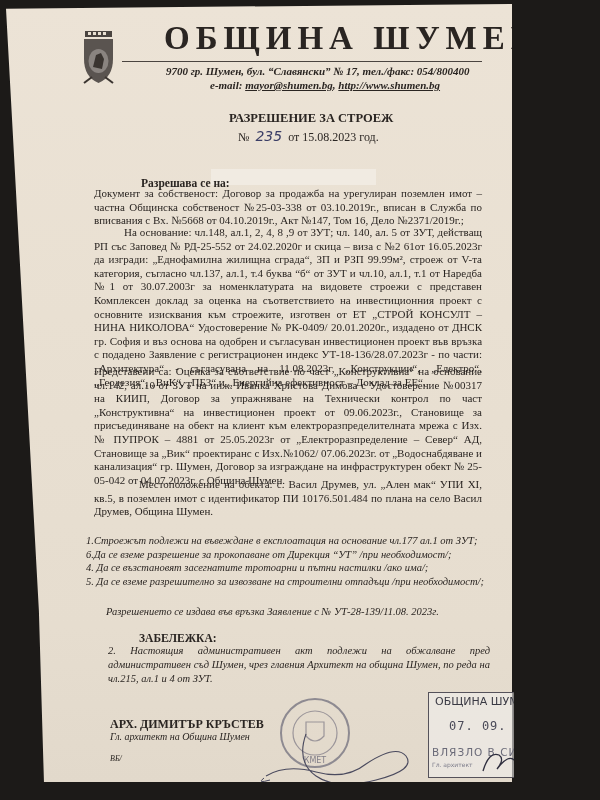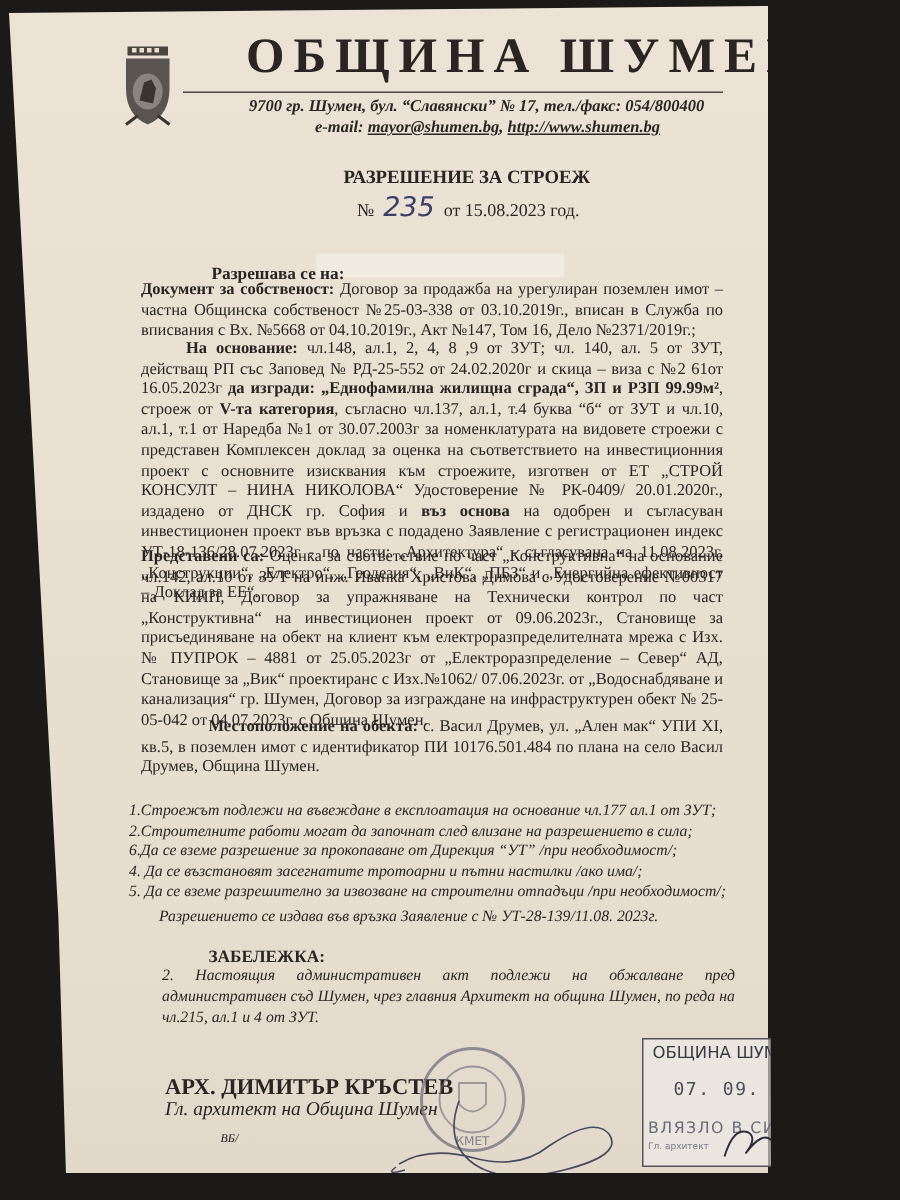--- a/index.html
+++ b/index.html
@@ -10,39 +10,39 @@
     width:506px;}
   .paper-inner{position:absolute;left:0;top:0;width:100%;height:100%;}
   .crest{position:absolute;left:76px;top:25px;width:33px;height:58px;}
   .org-title{position:absolute;left:158px;top:16px;font-size:33px;font-weight:bold;letter-spacing:6px;color:#2a2522;white-space:nowrap;}
   .head-rule{position:absolute;left:116px;top:57px;width:360px;height:1px;background:#4a4440;}
   .addr1{position:absolute;left:160px;top:61px;font-size:11px;font-style:italic;font-weight:bold;white-space:nowrap;}
   .addr2{position:absolute;left:204px;top:75px;font-size:11px;font-style:italic;font-weight:bold;white-space:nowrap;text-align:center;}
   .addr2 .u{text-decoration:underline;}
   .doc-title{position:absolute;left:223px;top:107px;font-size:12.5px;font-weight:bold;white-space:nowrap;}
   .doc-num{position:absolute;left:232px;top:124px;font-size:12px;white-space:nowrap;}
-  .doc-num .hand{font-family:"DejaVu Sans",sans-serif;font-style:italic;color:#3b3e66;font-size:18px;margin:0 3px;}
+  .doc-num .hand{font-family:"DejaVu Sans",sans-serif;font-style:italic;color:#3b3e66;font-size:14px;margin:0 3px;}
   .grant{position:absolute;left:135px;top:173px;font-size:11.5px;font-weight:bold;}
   .redact{position:absolute;left:205px;top:165px;width:165px;height:16px;background:#f1ebe2;}
   .body{position:absolute;left:88px;width:388px;font-size:11px;line-height:13.6px;text-align:justify;}
-  .body b{font-weight:bold;margin-top:48px;}
+  .body b{font-weight:normal;margin-top:48px;}
   .p1{top:183px;}
   .p2{top:222px;}
   .p3{top:361px;}
   .p4{top:474px;}
   .ind{text-indent:30px;}
   .ind2{text-indent:45px;}
   .h-exec{position:absolute;left:128px;top:515px;font-size:11.5px;font-weight:bold;}
   .list{position:absolute;left:80px;top:530px;font-size:10.5px;font-style:italic;line-height:13.5px;}
   .issued{position:absolute;left:100px;top:602px;font-size:10.5px;font-style:italic;}
   .note-h{position:absolute;left:133px;top:628px;font-size:11.5px;font-weight:bold;text-align:right;}
   .notes{position:absolute;left:102px;top:640px;width:382px;font-size:10.5px;font-style:italic;line-height:13.8px;text-align:justify;}
-  .sig-name{position:absolute;left:104px;top:713px;font-size:15px;font-weight:bold;}
-  .sig-role{position:absolute;left:104px;top:727px;font-size:13px;font-style:italic;}
-  .ref{position:absolute;left:104px;top:750px;font-size:8px;font-style:italic;margin-left:37px;}
+  .sig-name{position:absolute;left:104px;top:713px;font-size:12px;font-weight:bold;}
+  .sig-role{position:absolute;left:104px;top:727px;font-size:10px;font-style:italic;}
+  .ref{position:absolute;left:104px;top:750px;font-size:8px;font-style:italic;}
   .seal{position:absolute;left:272px;top:692px;width:74px;height:74px;}
   .signature{position:absolute;left:250px;top:710px;width:170px;height:80px;}
   .stamp{position:absolute;left:422px;top:688px;width:106px;height:84px;border:1.5px solid #55525a;background:rgba(240,238,236,0.6);}
   .stamp-org{position:absolute;left:6px;top:2px;font-family:"DejaVu Sans",sans-serif;font-size:11px;color:#3a3a44;white-space:nowrap;}
   .stamp-date{position:absolute;left:20px;top:26px;font-family:"DejaVu Sans Mono",monospace;font-size:12px;color:#4a4a58;letter-spacing:1px;white-space:nowrap;}
   .stamp-eff{position:absolute;left:3px;top:53px;font-family:"DejaVu Sans",sans-serif;font-size:10.5px;color:#6a6a78;letter-spacing:1px;white-space:nowrap;}
   .stamp-sub{position:absolute;left:3px;top:68px;font-family:"DejaVu Sans",sans-serif;font-size:6px;color:#7a7a88;white-space:nowrap;}
   .stamp-sig{position:absolute;left:50px;top:48px;width:50px;height:34px;}
 </style>
 </head>
@@ -103,21 +103,20 @@
       <span>Оценка за съответствие по част „Конструктивна“ на основание чл.142, ал.10 от ЗУТ на инж. Иванка Христова Димова с Удостоверение №00317 на КИИП, Договор за упражняване на Технически контрол по част „Конструктивна“ на инвестиционен проект от 09.06.2023г., Становище за присъединяване на обект на клиент към електроразпределителната мрежа с Изх. № ПУПРОК – 4881 от 25.05.2023г от „Електроразпределение – Север“ АД, Становище за „Вик“ проектиранс с Изх.№1062/ 07.06.2023г. от „Водоснабдяване и канализация“ гр. Шумен, Договор за изграждане на инфраструктурен обект № 25-05-042 от 04.07.2023г. с Община Шумен.</span>
     </div>
 
     <div class="body p4 ind2">
       <b>Местоположение на обекта:</b>
       <span>с. Васил Друмев, ул. „Ален мак“ УПИ XI, кв.5, в поземлен имот с идентификатор ПИ 10176.501.484 по плана на село Васил Друмев, Община Шумен.</span>
     </div>
 
     <div class="list">
       <div>1.Строежът подлежи на въвеждане в експлоатация на основание чл.177 ал.1 от ЗУТ;</div>
-      <div>2.Строителните работи могат да започнат след влизане на разрешението в сила;</div>
       <div>6.Да се вземе разрешение за прокопаване от Дирекция  “УТ” /при необходимост/;</div>
       <div>4. Да се възстановят засегнатите тротоарни и пътни настилки /ако има/;</div>
       <div>5. Да се вземе разрешително за извозване на строителни отпадъци /при необходимост/;</div>
     </div>
 
     <div class="issued">Разрешението се издава във връзка Заявление с № УТ-28-139/11.08. 2023г.</div>
 
     <div class="note-h">ЗАБЕЛЕЖКА:</div>
     <div class="notes">
       <div>2. Настоящия административен акт подлежи на обжалване пред административен съд Шумен, чрез главния Архитект на община Шумен, по реда на чл.215, ал.1 и 4 от ЗУТ.</div>

